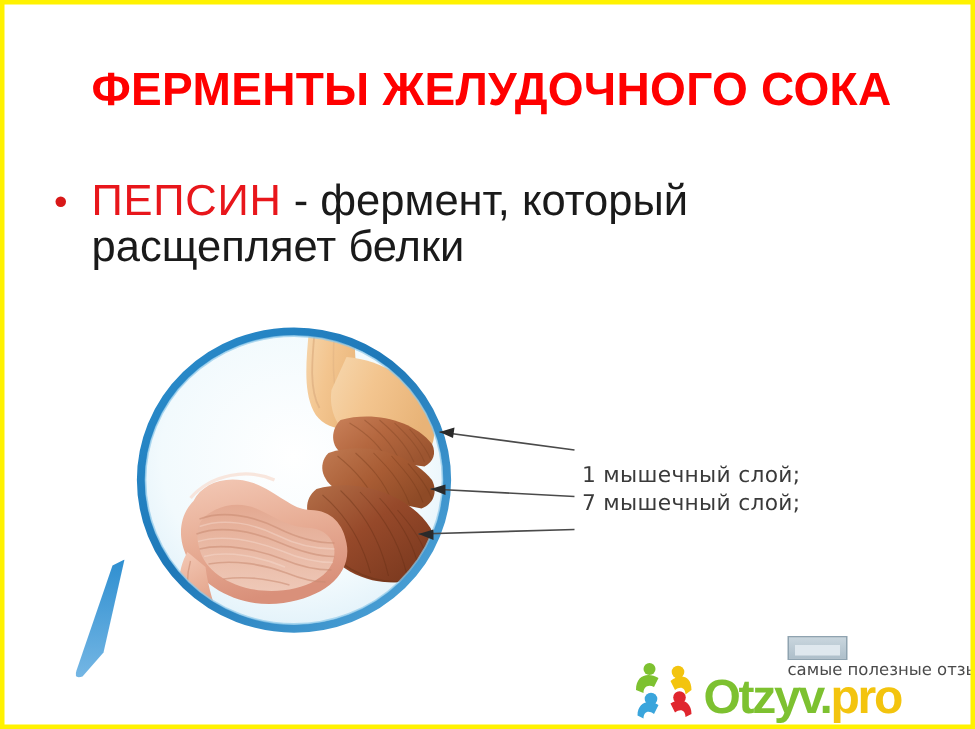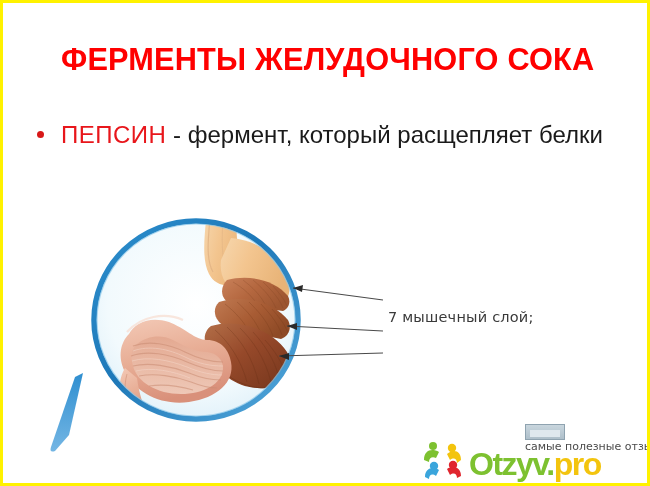--- a/index.html
+++ b/index.html
@@ -54,21 +54,21 @@
     width: 7px;
     height: 7px;
     border-radius: 50%;
     background: #D81818;
   }
   #bullet-text {
     position: absolute;
     left: 24px;
     top: 0px;
     width: 556px;
-    font-size: 24px;
+    font-size: 29px;
     line-height: 31px;
     color: #1a1a1a;
     font-weight: 400;
   }
   #bullet-text .kw {
     color: #E8161B;
     letter-spacing: 0.5px;
   }
 
   
@@ -330,20 +330,21 @@
       </g>
       <g fill="#2a2a2a">
         <path d="M40 5 L50 2 L49 9 Z"></path>
         <path d="M34 43 L44 40 L44 47 Z"></path>
         <path d="M26 73 L36 70 L36 77 Z"></path>
       </g>
     </svg>
   </div>
 
   <div id="legend">
+    <div>1 мышечный слой;</div>
     <div>7 мышечный слой;</div>
   </div>
 
   <div id="logo">
     <div id="logo-mark">
       <svg width="46" height="44" viewBox="0 0 46 44">
 
         <circle cx="12" cy="8" r="4" fill="#7DC130"></circle>
         <path d="M3 22 C3 12, 11 10, 18 14 L15 20 C11 18, 8 20, 8 24 Z" fill="#7DC130"></path>
 

